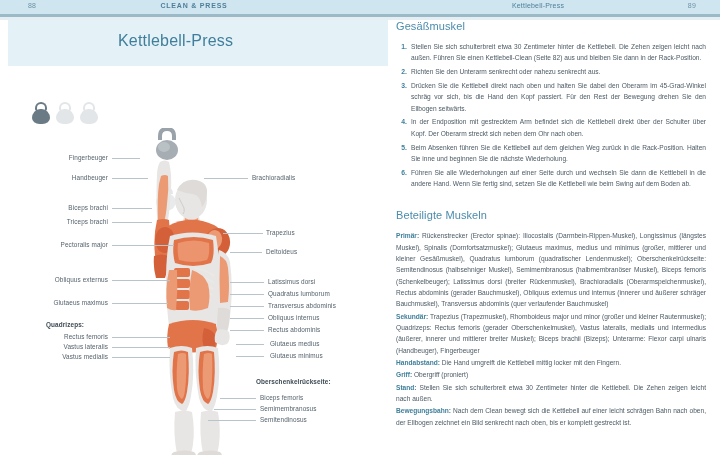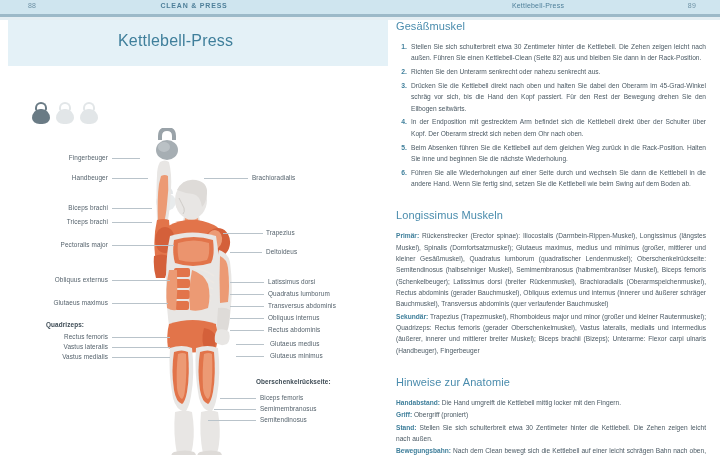--- a/index.html
+++ b/index.html
@@ -314,32 +314,31 @@
       <li>
         <span class="num">5.</span>
         <span>Beim Absenken führen Sie die Kettlebell auf dem gleichen Weg zurück in die Rack-Position. Halten Sie inne und beginnen Sie die nächste Wiederholung.</span>
       </li>
       <li>
         <span class="num">6.</span>
         <span>Führen Sie alle Wiederholungen auf einer Seite durch und wechseln Sie dann die Kettlebell in die andere Hand. Wenn Sie fertig sind, setzen Sie die Kettlebell wie beim Swing auf dem Boden ab.</span>
       </li>
     </ol>
 
-    <h2 class="h2 sp">Longissimus Muskeln</h2>
+    <h2 class="h2 sp">Beteiligte Muskeln</h2>
 
     <p class="para">
       <b>Primär:</b>
       <span>Rückenstrecker (Erector spinae): Iliocostalis (Darmbein-Rippen-Muskel), Longissimus (längstes Muskel), Spinalis (Dornfortsatzmuskel); Glutaeus maximus, medius und minimus (großer, mittlerer und kleiner Gesäßmuskel), Quadratus lumborum (quadratischer Lendenmuskel); Oberschenkelrückseite: Semitendinosus (halbsehniger Muskel), Semimembranosus (halbmembranöser Muskel), Biceps femoris (Schenkelbeuger); Latissimus dorsi (breiter Rückenmuskel), Brachioradialis (Oberarmspeichenmuskel), Rectus abdominis (gerader Bauchmuskel), Obliquus externus und internus (innerer und äußerer schräger Bauchmuskel), Transversus abdominis (quer verlaufender Bauchmuskel)</span>
     </p>
     <p class="para">
       <b>Sekundär:</b>
       <span>Trapezius (Trapezmuskel), Rhomboideus major und minor (großer und kleiner Rautenmuskel); Quadrizeps: Rectus femoris (gerader Oberschenkelmuskel), Vastus lateralis, medialis und intermedius (äußerer, innerer und mittlerer breiter Muskel); Biceps brachii (Bizeps); Unterarme: Flexor carpi ulnaris (Handbeuger), Fingerbeuger</span>
     </p>
 
-    <h2 class="h2 sp">Hinweise zur Anatomie</h2>
 
     <div class="notes">
       <p class="para">
         <b>Handabstand:</b>
         <span>Die Hand umgreift die Kettlebell mittig locker mit den Fingern.</span>
       </p>
       <p class="para">
         <b>Griff:</b>
         <span>Obergriff (proniert)</span>
       </p>

